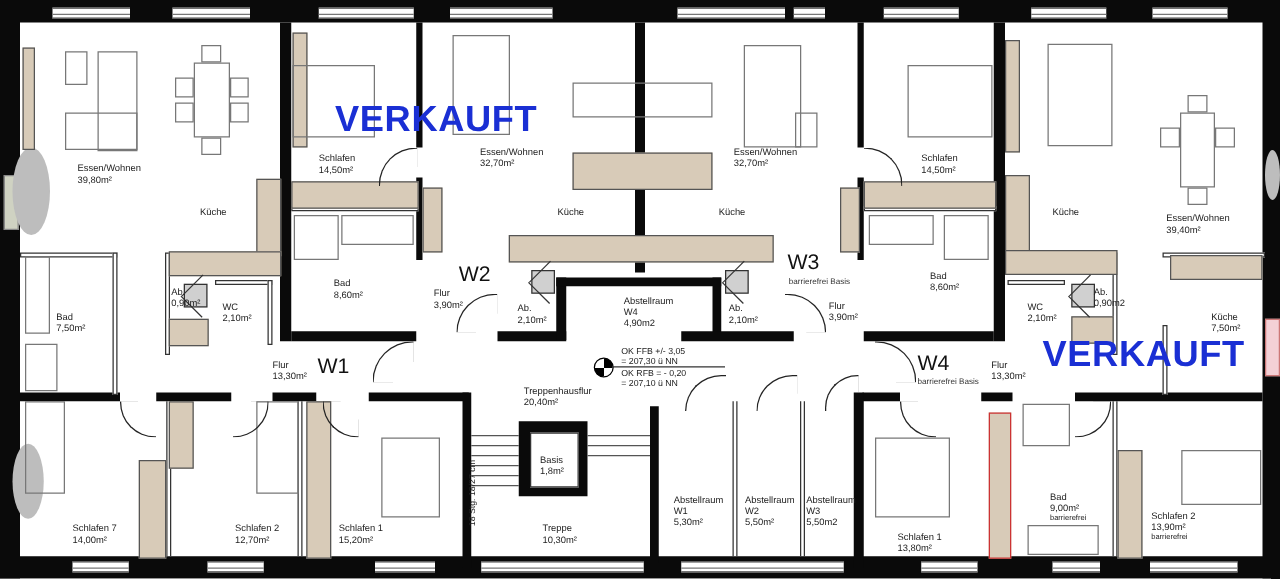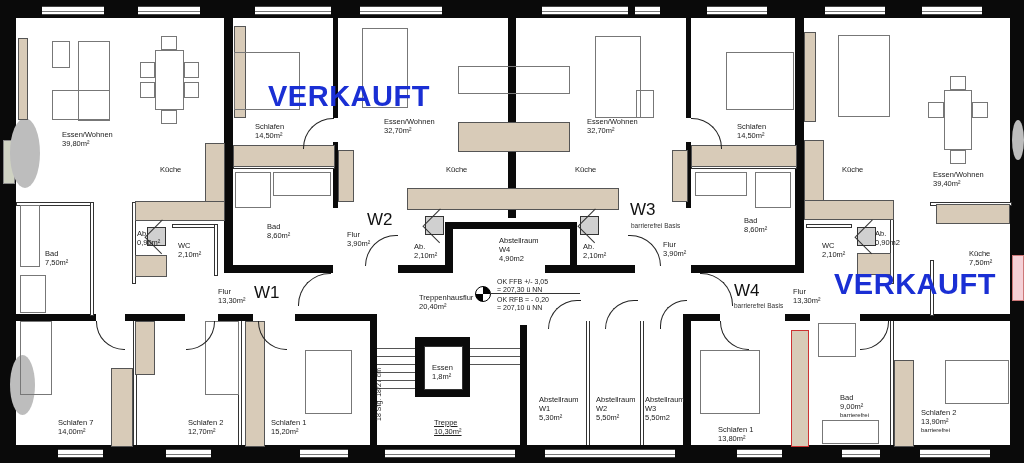--- a/index.html
+++ b/index.html
@@ -313,29 +313,29 @@
     </div>
   <div class="lbl" style="left:188px;top:418px;">
       <span>Schlafen 2</span>
       <span>12,70m²</span>
     </div>
   <div class="lbl" style="left:271px;top:418px;">
       <span>Schlafen 1</span>
       <span>15,20m²</span>
     </div>
 
-  <div class="lbl" style="left:419px;top:293px;">
+  <div class="lbl" style="left:419px;top:308px;">
       <span>Treppenhausflur</span>
       <span>20,40m²</span>
     </div>
   <div class="lbl" style="left:432px;top:363px;">
-      <span>Essen</span>
+      <span>Basis</span>
       <span>1,8m²</span>
     </div>
-  <div class="lbl" style="left:434px;top:418px;text-decoration:underline;">
+  <div class="lbl" style="left:434px;top:418px;">
       <span>Treppe</span>
       <span>10,30m²</span>
     </div>
   <div class="lbl" style="left:352px;top:390px;transform:rotate(-90deg);transform-origin:center;font-size:7px;">18 Stg. 18/27 cm</div>
 
   <div class="lbl" style="left:497px;top:278px;font-size:7px;line-height:8px;">
       <span>OK FFB +/- 3,05</span>
       <span>= 207,30 ü NN</span>
     </div>
   <div class="lbl" style="left:497px;top:296px;font-size:7px;line-height:8px;">

